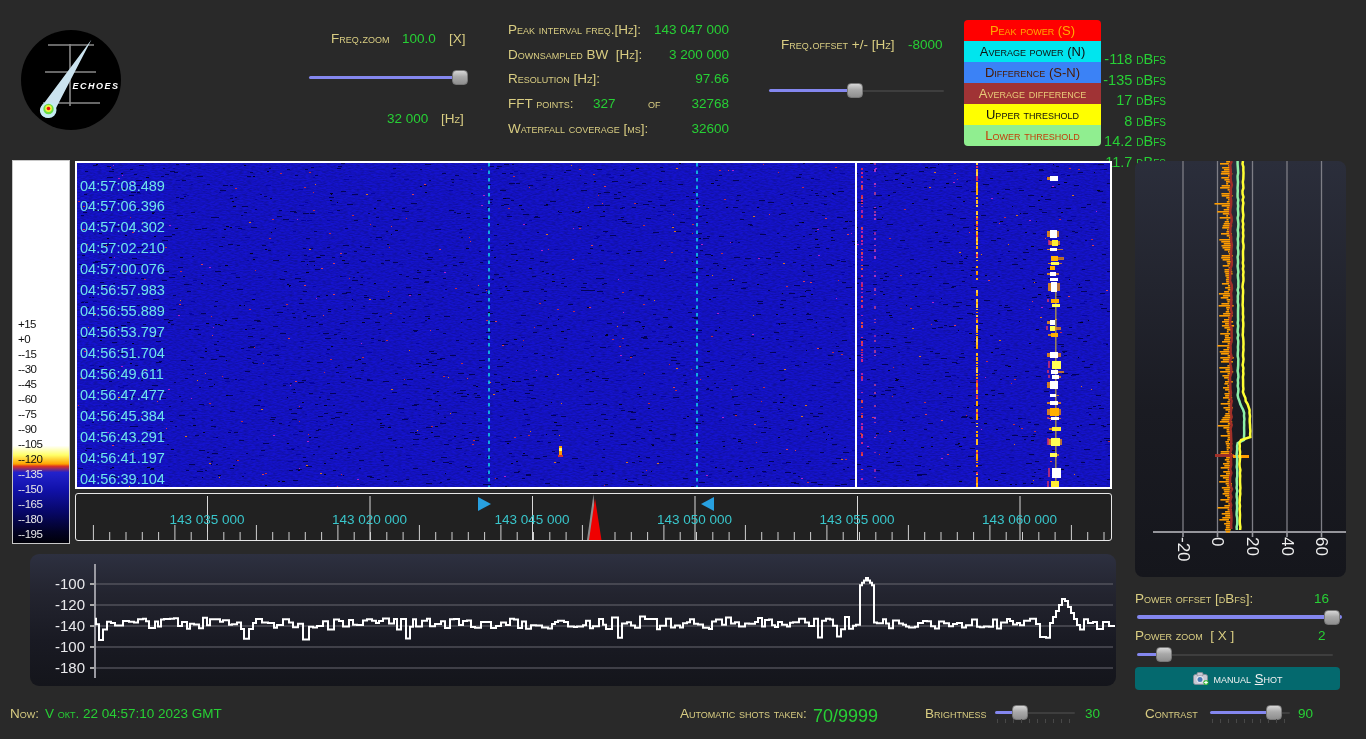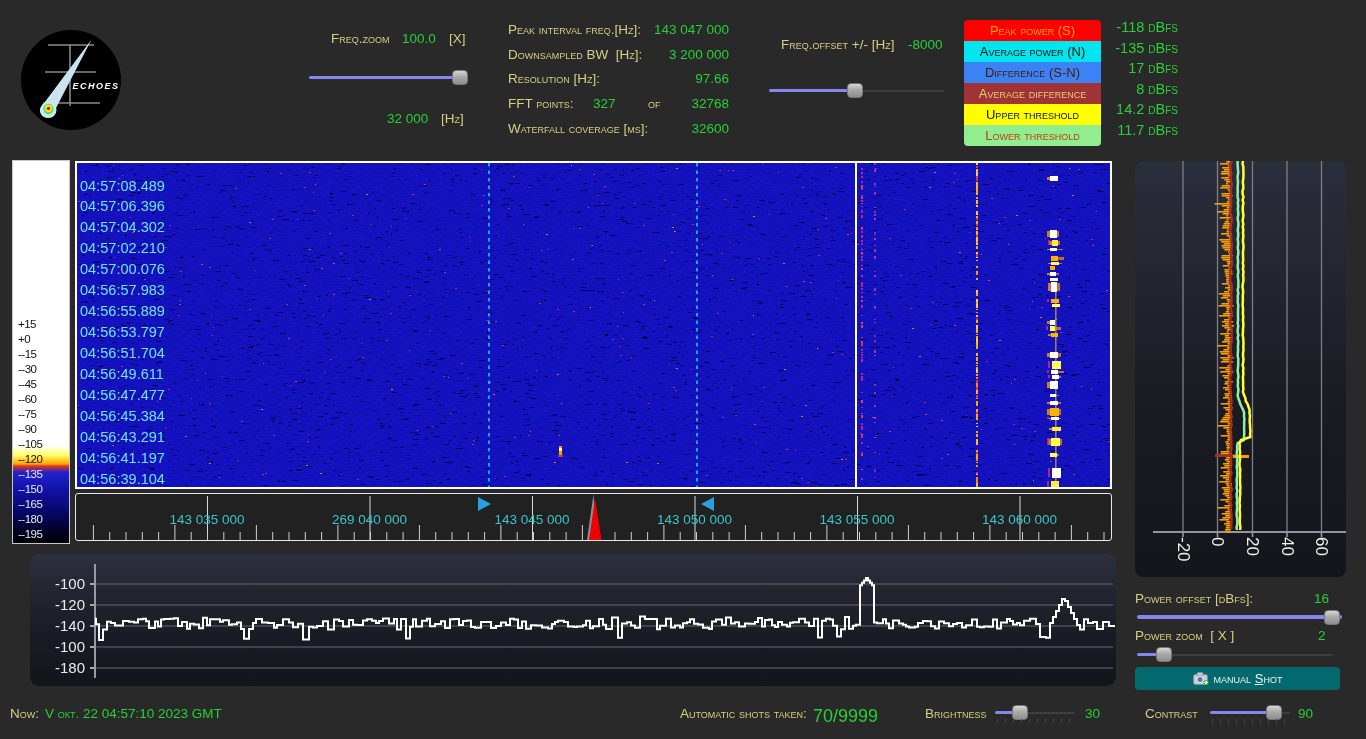--- a/index.html
+++ b/index.html
@@ -9,21 +9,21 @@
 .irow { position:absolute; left:0; width:221px; font-size:13.5px; }
 .ir { position:absolute; right:0; }
 .wts { position:absolute; left:3px; color:#6fe3ec; font-size:15px; letter-spacing:0px;
   transform:scaleX(0.97); transform-origin:left; }
 .dbl { position:absolute; left:5px; font-size:11.5px; letter-spacing:-0.5px; }
 .rlab { position:absolute; top:18px; width:110px; text-align:center; color:#39c6cb; font-size:13.5px; }
 .blab { position:absolute; left:8px; width:47px; text-align:right; color:#e9e9ec; font-size:15px; }
 .ral { position:absolute; top:537px; height:18px; line-height:18px; color:#f0f0f0; font-size:17px;
    transform:rotate(90deg); transform-origin:9px 9px; text-align:left; white-space:nowrap; }
 .brow { height:21px; line-height:21px; text-align:center; font-variant:small-caps; font-size:13px; }
-.dbv { position:absolute; right:0; color:#27d035; font-variant:small-caps; font-size:14.5px; }
+.dbv { position:absolute; right:12px; color:#27d035; font-variant:small-caps; font-size:14.5px;margin-top:32px; }
 .track { position:absolute; height:3px; background:#8487ef; border-radius:2px; }
 .trackd { position:absolute; height:2px; background:#3e3e3e; border-radius:2px; margin-top:1px; }
 .handle { position:absolute; width:16px; height:15px; border-radius:4px;
   background:linear-gradient(#d6d6d6,#a9a9a9 45%,#8f8f8f); border:1px solid #777; }
 .scap { font-variant:small-caps; }
 </style></head>
 <body>
 
 <div class="abs" style="left:21px;top:30px;width:100px;height:100px">
 <svg width="100" height="100" viewBox="0 0 100 100">
@@ -3383,21 +3383,21 @@
       <rect x="978.6" y="38" width="1" height="8" fill="#cfcfcf"></rect>
       <rect x="994.9" y="31" width="1" height="15" fill="#cfcfcf"></rect>
       <rect x="1011.2" y="38" width="1" height="8" fill="#cfcfcf"></rect>
       <rect x="1027.5" y="38" width="1" height="8" fill="#cfcfcf"></rect>
 <polygon points="402,3 402,17 415,10" fill="#28a0e0"></polygon>
 <polygon points="638,3 638,17 625,10" fill="#28a0e0"></polygon>
 <polygon points="517.5,0 511,46 521,46" fill="#8f8f8f"></polygon>
 <polygon points="519,4.5 513,46 525.5,46" fill="#f00000"></polygon>
 </svg>
 <div class="rlab" style="left:76px">143 035 000</div>
-    <div class="rlab" style="left:238.5px">269 040 000</div>
+    <div class="rlab" style="left:238.5px">143 020 000</div>
     <div class="rlab" style="left:401px">143 045 000</div>
     <div class="rlab" style="left:563.5px">143 050 000</div>
     <div class="rlab" style="left:726px">143 055 000</div>
     <div class="rlab" style="left:888.5px">143 060 000</div>
 </div>
 
 <div class="abs" style="left:30px;top:554px;width:1086px;height:132px;border-radius:9px;
  background:linear-gradient(#2d3040 0%,#23242f 30%,#191a23 65%,#14151b 100%)">
 <svg class="abs" style="left:0;top:0" width="1086" height="132">
 <line x1="66" y1="30" x2="1083" y2="30" stroke="#686870" stroke-width="1"></line>

